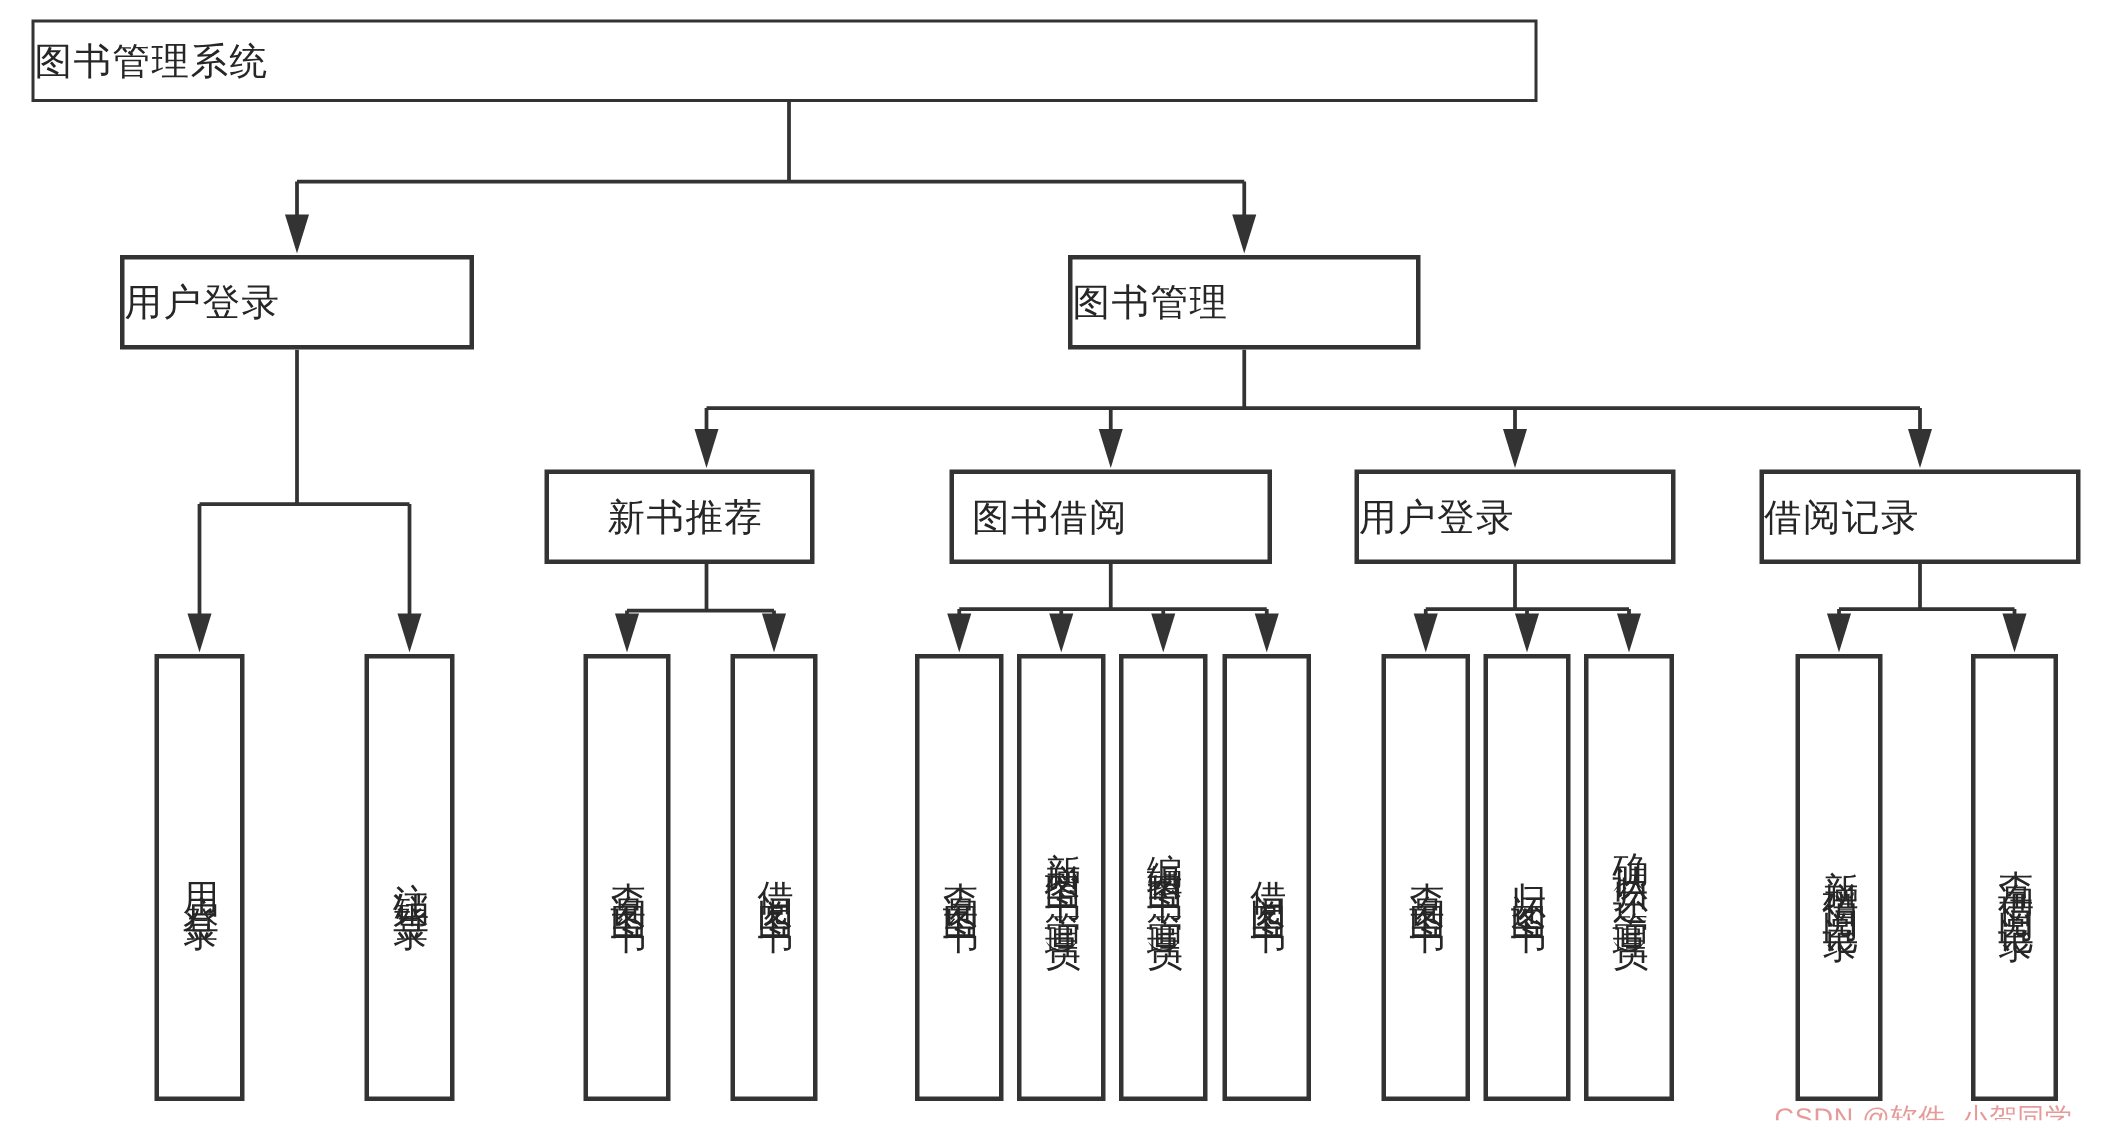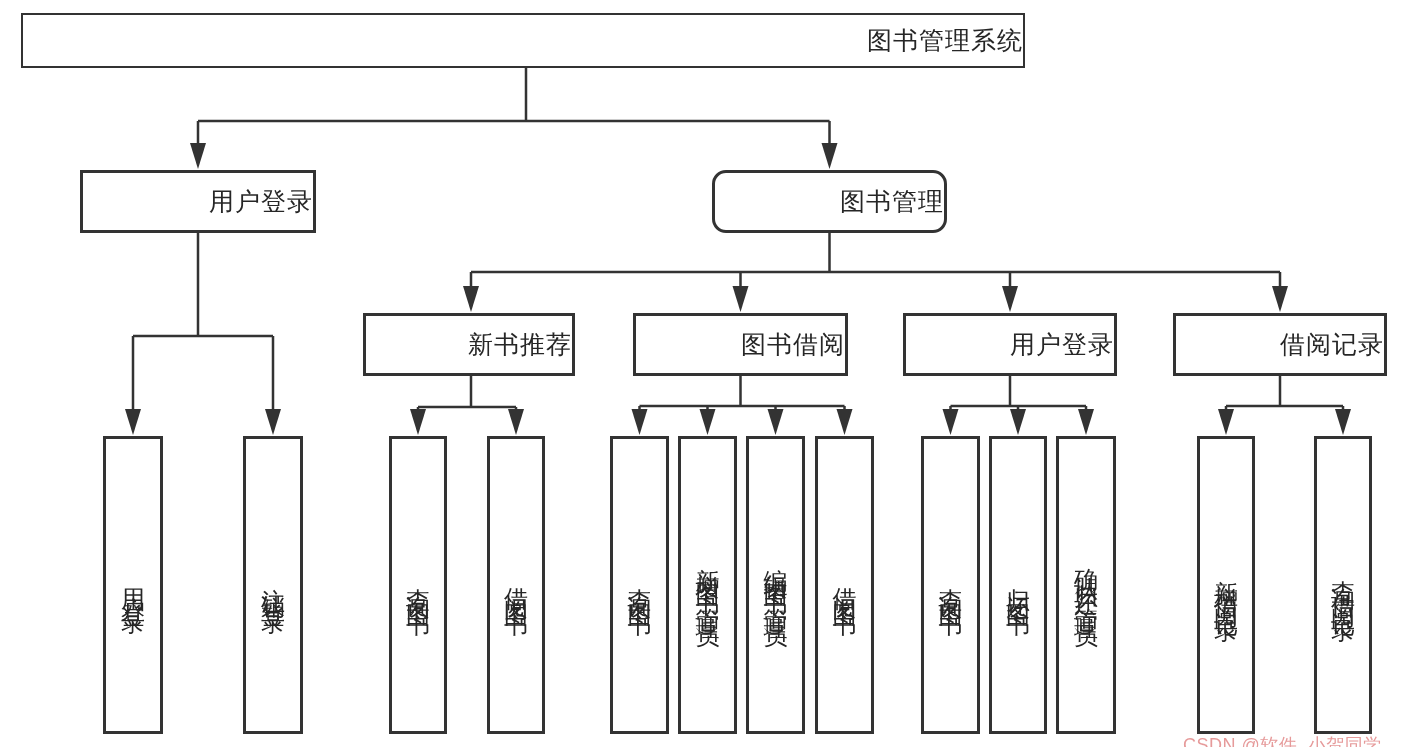--- a/index.html
+++ b/index.html
@@ -22,21 +22,21 @@
     top: 0;
     pointer-events: none;
   }
   .hbox {
     position: absolute;
     box-sizing: border-box;
     border: 3px solid #333333;
     background: #ffffff;
     display: flex;
     align-items: center;
-    justify-content: flex-end;
+    justify-content: flex-start;
   }
   .hbox .lbl {
     font-size: 25px;
     letter-spacing: 1px;
     color: #262626;
     white-space: nowrap;
   }
   .root {
     border-width: 2px;
   }
@@ -122,28 +122,28 @@
     </g>
   </svg>
 
   <div class="hbox root" style="left:21px;top:13px;width:1004px;height:55px;">
     <span class="lbl">图书管理系统</span>
   </div>
 
   <div class="hbox" style="left:80px;top:170px;width:236px;height:63px;">
     <span class="lbl">用户登录</span>
   </div>
-  <div class="hbox" style="left:712px;top:170px;width:235px;height:63px;border-radius:14px;">
+  <div class="hbox" style="left:712px;top:170px;width:235px;height:63px;">
     <span class="lbl">图书管理</span>
   </div>
 
-  <div class="hbox" style="left:363px;top:313px;width:212px;height:63px;">
+  <div class="hbox" style="left:363px;top:313px;width:180px;height:63px;padding-left:39px;">
     <span class="lbl">新书推荐</span>
   </div>
-  <div class="hbox" style="left:633px;top:313px;width:215px;height:63px;">
+  <div class="hbox" style="left:633px;top:313px;width:215px;height:63px;padding-left:12px;">
     <span class="lbl">图书借阅</span>
   </div>
   <div class="hbox" style="left:903px;top:313px;width:214px;height:63px;">
     <span class="lbl">用户登录</span>
   </div>
   <div class="hbox" style="left:1173px;top:313px;width:214px;height:63px;">
     <span class="lbl">借阅记录</span>
   </div>
 
   <div class="vbox" style="left:103px;width:60px;">

